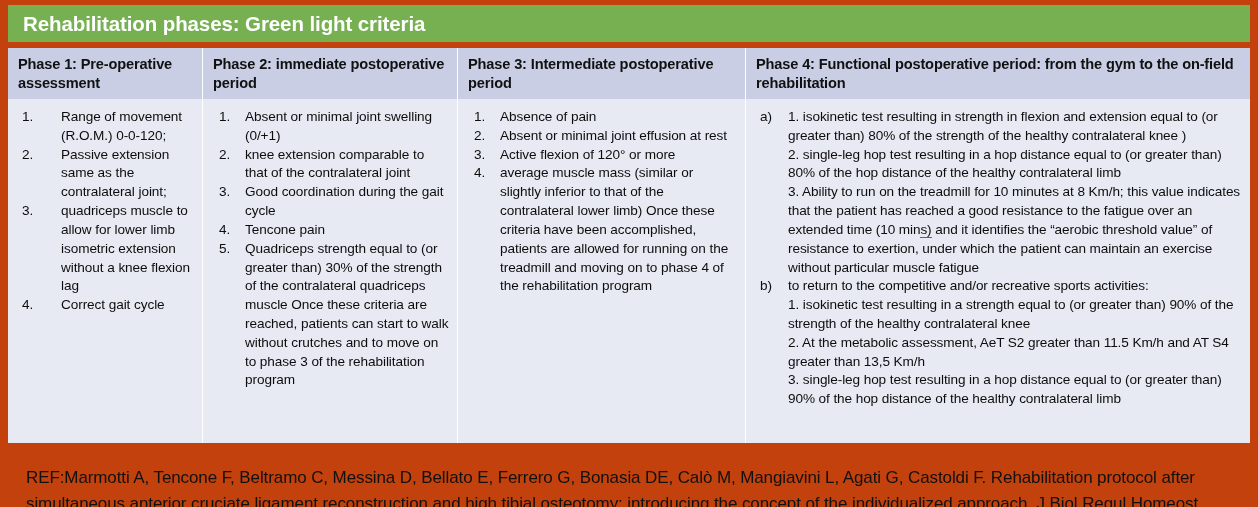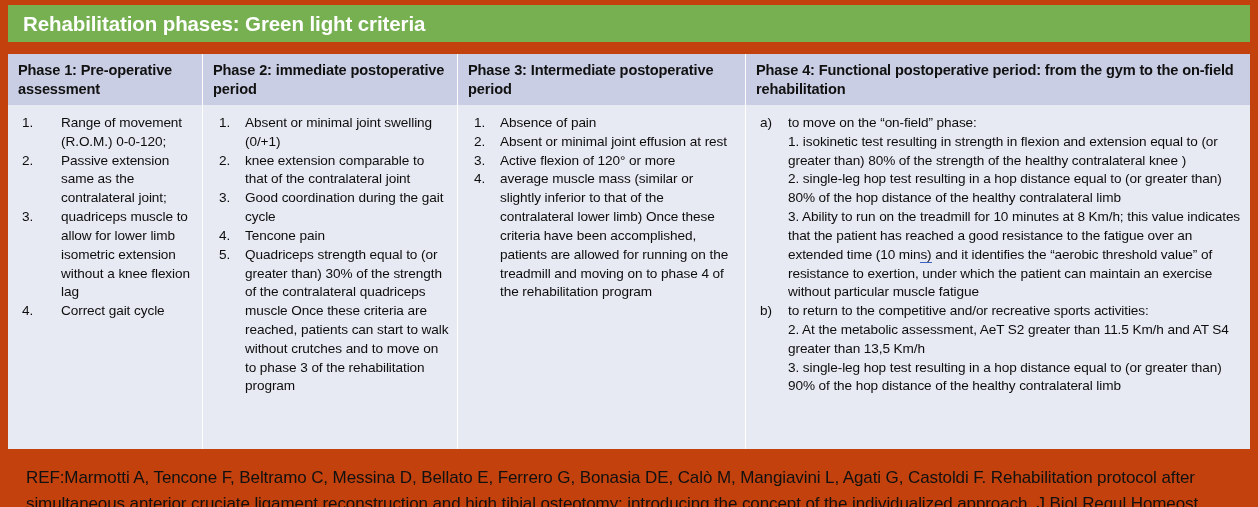--- a/index.html
+++ b/index.html
@@ -31,21 +31,21 @@
     font-size: 20.5px;
     font-weight: bold;
     letter-spacing: -0.1px;
     padding-left: 15px;
     white-space: nowrap;
   }
 
   
   .table {
     position: absolute;
-    left: 8px; top: 54px;
+    left: 8px; top: 48px;
     width: 1242px;
     height: 395px;
     display: flex;
     flex-direction: column;
   }
   .head-row {
     display: flex;
     width: 100%;
     background: #c9cee4;
     height: 51px;
@@ -210,29 +210,29 @@
           <li><span class="marker">3.</span><span>Active flexion of 120° or more</span></li>
           <li><span class="marker">4.</span><span>average muscle mass (similar or slightly inferior to that of the contralateral lower limb) Once these criteria have been accomplished, patients are allowed for running on the treadmill and moving on to phase 4 of the rehabilitation program</span></li>
         </ol>
       </div>
 
       <div class="body-cell col-4">
         <ol class="alpha-list">
 
           <li>
             <span class="marker">a)</span>
-            <span class="sub">to move on the “on-field” phase:</span>
             <span class="sub">1. isokinetic test resulting in strength in flexion and extension equal to (or greater than) 80% of the strength of the healthy contralateral knee )</span>
             <span class="sub">2. single-leg hop test resulting in a hop distance equal to (or greater than) 80% of the hop distance of the healthy contralateral limb</span>
             <span class="sub"><span>3. Ability to run on the treadmill for 10 minutes at 8 Km/h; this value indicates that the patient has reached a good resistance to the fatigue over an extended time (10 min</span><span class="sq-blue">s)</span><span> and it identifies the “aerobic threshold value” of resistance to exertion, under which the patient can maintain an exercise without </span><span class="sq-tan">particular muscle</span><span> fatigue</span></span>
           </li>
 
           <li>
             <span class="marker">b)</span>
             <span class="sub">to return to the competitive and/or recreative sports activities:</span>
+            <span class="sub">1. isokinetic test resulting in a strength equal to (or greater than) 90% of the strength of the healthy contralateral knee</span>
             <span class="sub"><span>2. At the metabolic assessment, </span><span class="sq-red">AeT</span><span> S2 greater than 11.5 Km/h and AT S4 greater than 13,5 Km/h</span></span>
             <span class="sub">3. single-leg hop test resulting in a hop distance equal to (or greater than) 90% of the hop distance of the healthy contralateral limb</span>
           </li>
 
         </ol>
       </div>
 
     </div>
   </div>
 

